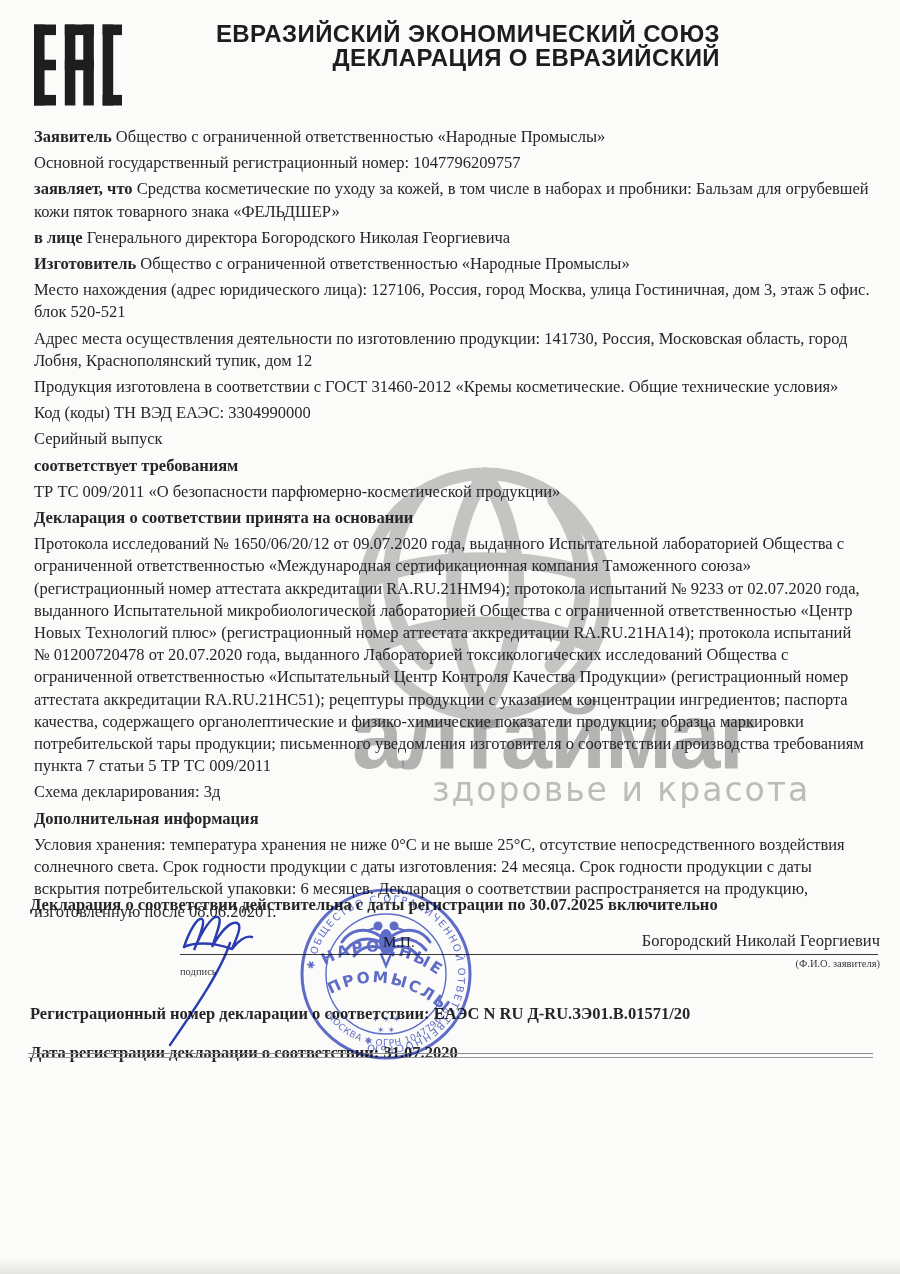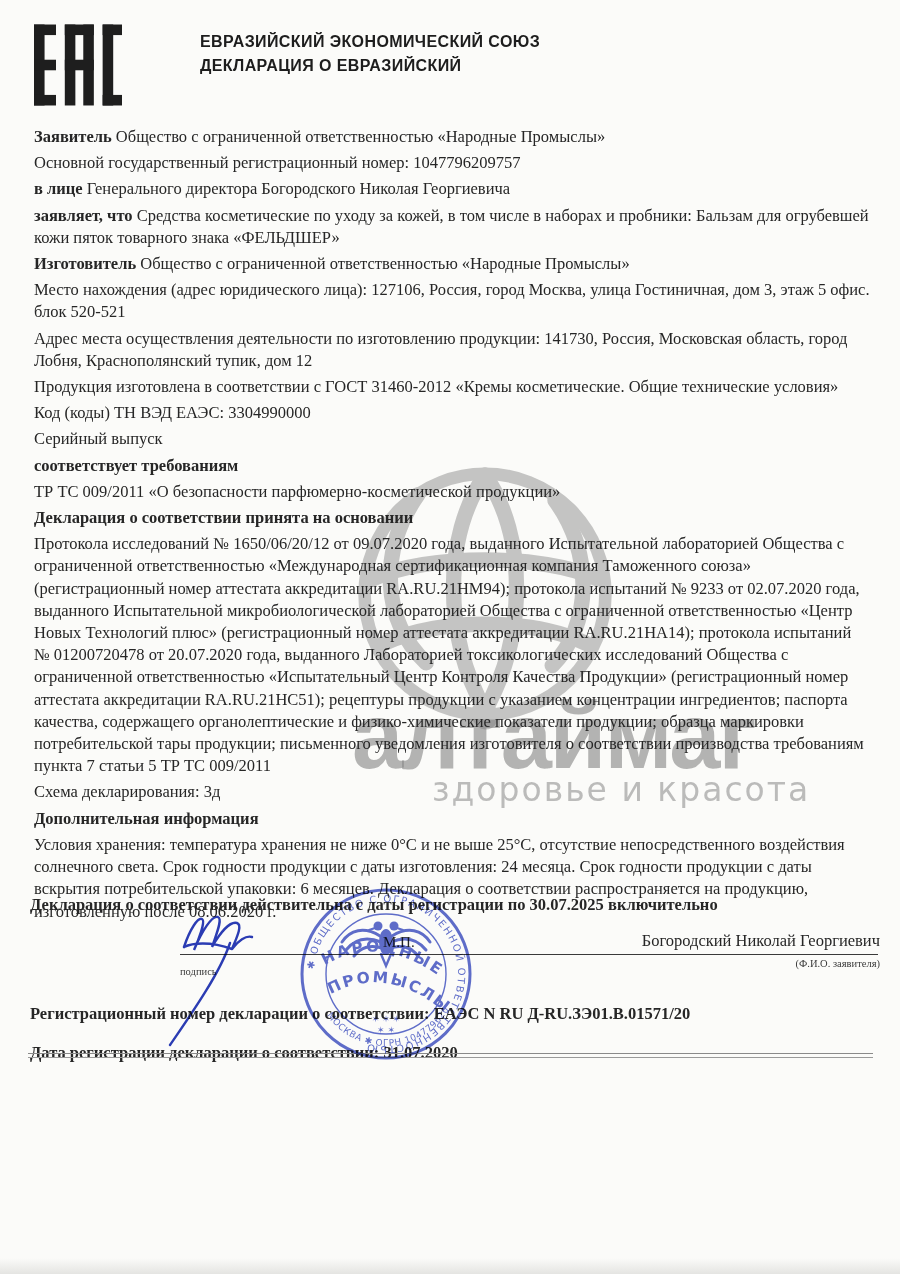--- a/index.html
+++ b/index.html
@@ -6,23 +6,23 @@
   body{
     width:900px;height:1274px;position:relative;overflow:hidden;
     background:#fbfbf9;
     font-family:"Liberation Serif","DejaVu Serif",serif;
     color:#262626;
   }
   
   .eac-logo{position:absolute;left:34px;top:24px;width:88px;height:82px;}
   .sr-only{position:absolute;width:1px;height:1px;overflow:hidden;clip:rect(0 0 0 0);white-space:nowrap;}
   .doc-title{
-    position:absolute;left:200px;top:30px;width:520px;text-align:left;
+    position:absolute;left:200px;top:22px;width:520px;text-align:right;
     font-family:"Liberation Sans","DejaVu Sans",sans-serif;
-    font-weight:bold;font-size:16px;line-height:24px;color:#1d1d1d;letter-spacing:.4px;
+    font-weight:bold;font-size:24px;line-height:24px;color:#1d1d1d;letter-spacing:.4px;
   }
   
   .doc-body{
     position:absolute;left:30px;top:122px;width:845px;
     font-size:16.5px;line-height:22.2px;z-index:2;
   }
   .doc-body p{margin:4px;}
   .doc-body b{font-weight:bold;}
   
   .wm-globe{position:absolute;left:345px;top:448px;width:280px;height:284px;z-index:1;opacity:.5;}
@@ -112,22 +112,22 @@
     <path d="M28,138 C68,120 132,120 172,138"></path>
     <path d="M96,186 C95,196 105,197 104,188"></path>
   </g>
 </svg>
 <div class="wm-brand">алтаймаг</div>
 <div class="wm-tagline">здоровье и красота</div>
 
 <div class="doc-body">
     <p><b>Заявитель </b>Общество с ограниченной ответственностью «Народные Промыслы»</p>
     <p>Основной государственный регистрационный номер: 1047796209757</p>
+    <p><b>заявляет, что </b>Средства косметические по уходу за кожей, в том числе в наборах и пробники: Бальзам для огрубевшей кожи пяток товарного знака «ФЕЛЬДШЕР»</p>
     <p><b>в лице </b>Генерального директора Богородского Николая Георгиевича</p>
-    <p><b>заявляет, что </b>Средства косметические по уходу за кожей, в том числе в наборах и пробники: Бальзам для огрубевшей кожи пяток товарного знака «ФЕЛЬДШЕР»</p>
     <p><b>Изготовитель </b>Общество с ограниченной ответственностью «Народные Промыслы»</p>
     <p>Место нахождения (адрес юридического лица): 127106, Россия, город Москва, улица Гостиничная, дом 3, этаж 5 офис. блок 520-521</p>
     <p>Адрес места осуществления деятельности по изготовлению продукции: 141730, Россия, Московская область, город Лобня, Краснополянский тупик, дом 12</p>
     <p>Продукция изготовлена в соответствии с ГОСТ 31460-2012 «Кремы косметические. Общие технические условия»</p>
     <p>Код (коды) ТН ВЭД ЕАЭС: 3304990000</p>
     <p>Серийный выпуск</p>
     <p><b>соответствует требованиям</b></p>
     <p>ТР ТС 009/2011 «О безопасности парфюмерно-косметической продукции»</p>
     <p><b>Декларация о соответствии принята на основании</b></p>
     <p>Протокола исследований № 1650/06/20/12 от 09.07.2020 года, выданного Испытательной лабораторией Общества с ограниченной ответственностью «Международная сертификационная компания Таможенного союза» (регистрационный номер аттестата аккредитации RA.RU.21НМ94); протокола испытаний № 9233 от 02.07.2020 года, выданного Испытательной микробиологической лабораторией Общества с ограниченной ответственностью «Центр Новых Технологий плюс» (регистрационный номер аттестата аккредитации RA.RU.21НА14); протокола испытаний № 01200720478 от 20.07.2020 года, выданного Лабораторией токсикологических исследований Общества с ограниченной ответственностью «Испытательный Центр Контроля Качества Продукции» (регистрационный номер аттестата аккредитации RA.RU.21НС51); рецептуры продукции с указанием концентрации ингредиентов; паспорта качества, содержащего органолептические и физико-химические показатели продукции; образца маркировки потребительской тары продукции; письменного уведомления изготовителя о соответствии производства требованиям пункта 7 статьи 5 ТР ТС 009/2011</p>

